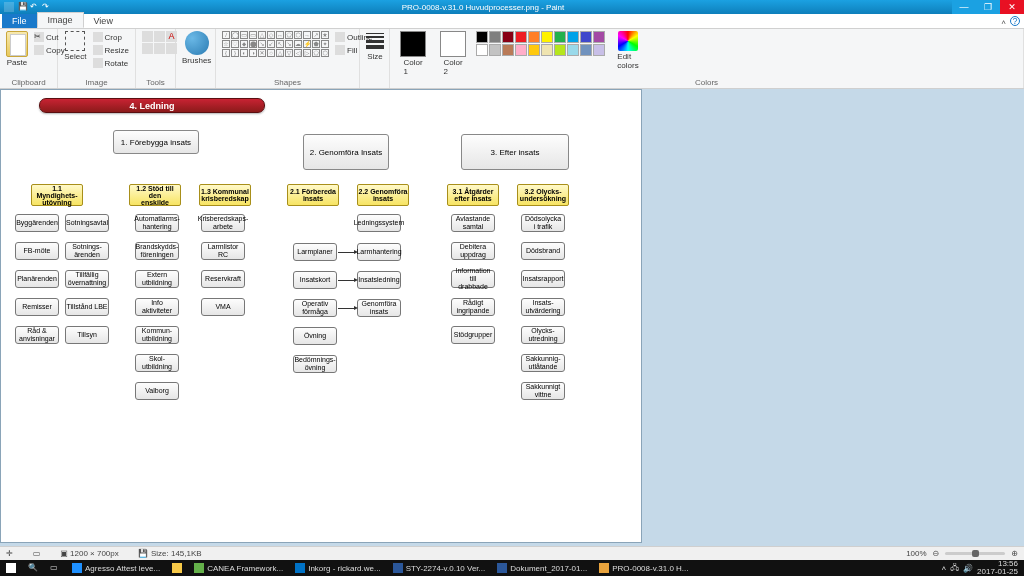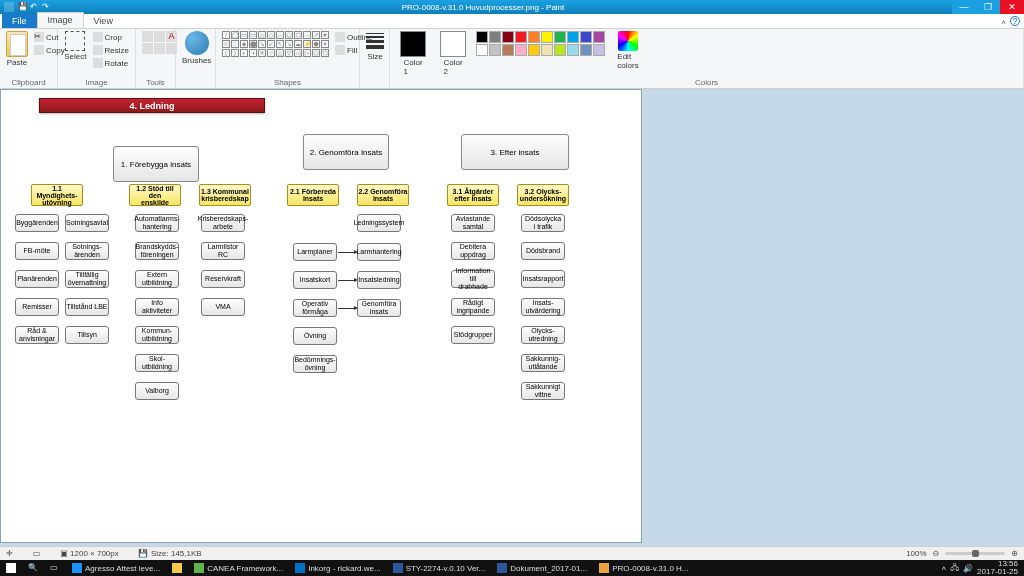--- a/index.html
+++ b/index.html
@@ -45,21 +45,21 @@
 
 .sw { width:26px;height:26px;border:1px solid #888; }
 .col-grid{display:grid;grid-template-columns:repeat(10,12px);grid-auto-rows:12px;gap:1px;}
 .col-grid span{display:block;border:1px solid #aaa;}
 
 
 .workspace { position:absolute; top:89px; left:0; right:0; bottom:30px; background:#c5d9e8; overflow:hidden; }
 .canvas { position:relative; width:642px; height:454px; background:#fff; border:1px solid #8aa4b8; }
 
 
-.hdr-red { position:absolute; background:linear-gradient(#c82333,#8b1a1a); color:#fff; font-size:9px; font-weight:bold; text-align:center; border-radius:0; border:1px solid #5a0f11; box-shadow:0 1px 2px rgba(0,0,0,.3);}
+.hdr-red { position:absolute; background:linear-gradient(#c82333,#8b1a1a); color:#fff; font-size:9px; font-weight:bold; text-align:center; border-radius:7px; border:1px solid #5a0f11; box-shadow:0 1px 2px rgba(0,0,0,.3);}
 .lvl1 { position:absolute; background:linear-gradient(#fdfdfd,#e6e6e6); border:1px solid #888; border-radius:3px; font-size:8px; text-align:center; display:flex;align-items:center;justify-content:center;}
 .lvl2 { position:absolute; background:linear-gradient(#fff9c9,#f7e463); border:1px solid #a88f1a; border-radius:2px; font-size:7px; text-align:center; display:flex;align-items:center;justify-content:center; font-weight:bold;}
 .lvl3 { position:absolute; background:linear-gradient(#fdfdfd,#e6e6e6); border:1px solid #777; border-radius:3px; font-size:7px; text-align:center; display:flex;align-items:center;justify-content:center; line-height:1.1;}
 
 
 .status { position:absolute; bottom:16px; left:0; right:0; height:14px; background:#f0f0f0; border-top:1px solid #cfcfcf; font-size:8px; color:#444; display:flex; align-items:center; padding:0 6px; gap:20px; }
 .status .right { margin-left:auto; display:flex; gap:6px; align-items:center;}
 .zoom-track{width:60px;height:3px;background:#ccc;position:relative;border-radius:2px;}
 .zoom-thumb{width:7px;height:7px;background:#666;position:absolute;top:-2px;left:27px;border-radius:2px;}
 
@@ -280,21 +280,21 @@
 colors</span>
         </div>
     </div>
     <div class="group-label">Colors</div>
   </div>
 </div>
 
 <div class="workspace">
   <div class="canvas" id="canvas">
       <div class="hdr-red" style="left: 38px; top: 8px; width: 226px; height: 15px; white-space: pre-wrap; line-height: 15px;">4. Ledning</div>
-      <div class="lvl1" style="left: 112px; top: 56px; width: 86px; height: 36px; white-space: pre-wrap;">1. Förebygga insats</div>
+      <div class="lvl1" style="left: 112px; top: 40px; width: 86px; height: 24px; white-space: pre-wrap;">1. Förebygga insats</div>
       <div class="lvl1" style="left: 302px; top: 44px; width: 86px; height: 36px; white-space: pre-wrap;">2. Genomföra Insats</div>
       <div class="lvl1" style="left: 460px; top: 44px; width: 108px; height: 36px; white-space: pre-wrap;">3. Efter insats</div>
       <div class="lvl2" style="left: 30px; top: 94px; width: 52px; height: 22px; white-space: pre-wrap;">1.1 Myndighets-
 utövning</div>
       <div class="lvl2" style="left: 128px; top: 94px; width: 52px; height: 22px; white-space: pre-wrap;">1.2 Stöd till den
 enskilde</div>
       <div class="lvl2" style="left: 198px; top: 94px; width: 52px; height: 22px; white-space: pre-wrap;">1.3 Kommunal
 krisberedskap</div>
       <div class="lvl2" style="left: 286px; top: 94px; width: 52px; height: 22px; white-space: pre-wrap;">2.1 Förbereda
 insats</div>

